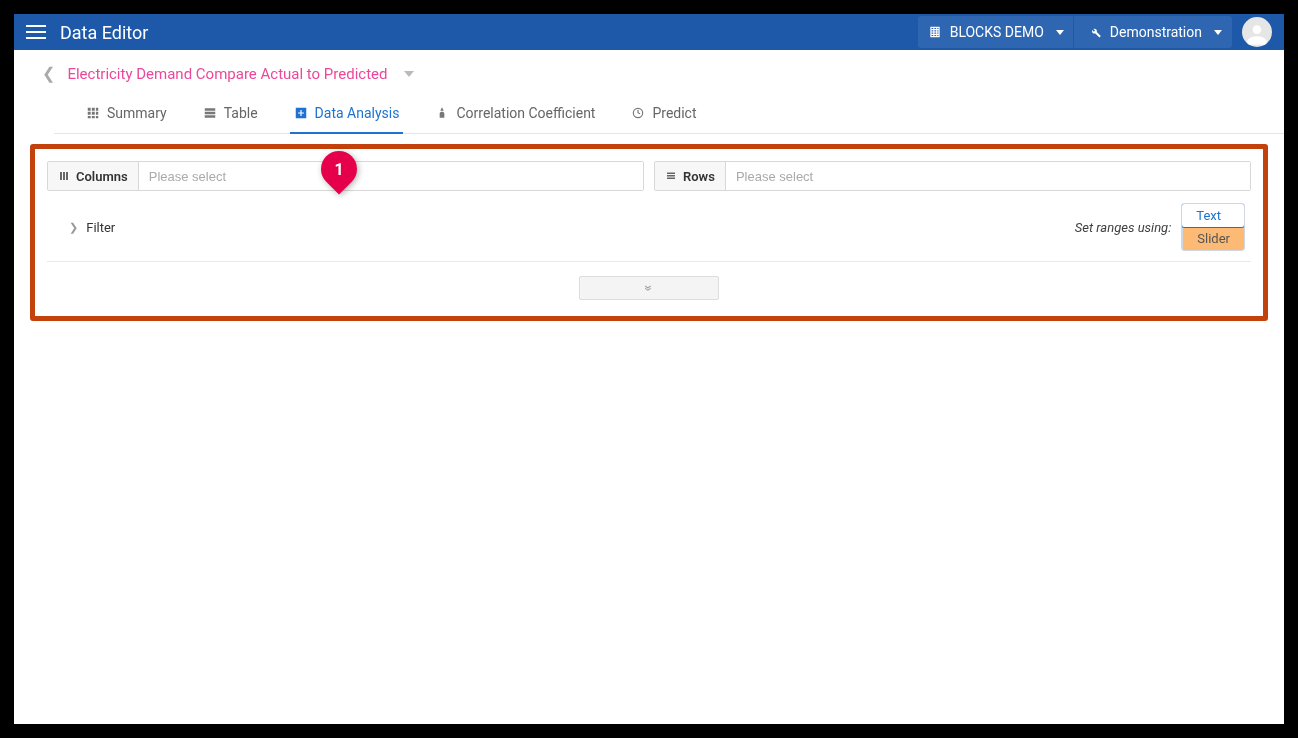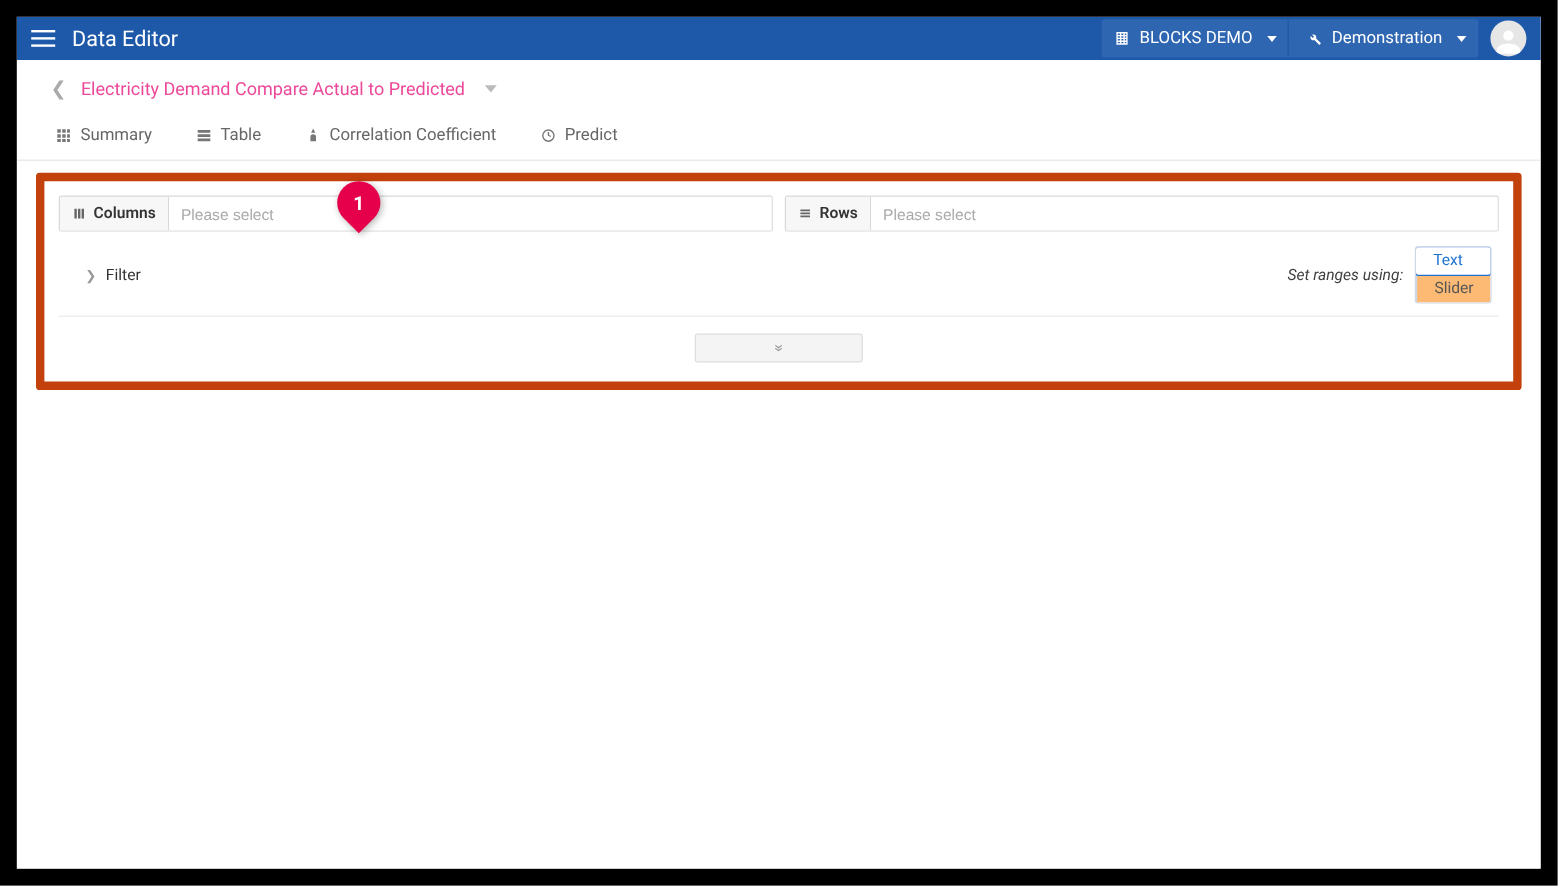--- a/index.html
+++ b/index.html
@@ -139,20 +139,21 @@
 
   
   .tabs {
     display:flex;
     align-items:flex-end;
     gap:28px;
     padding:0 28px;
     border-bottom:1px solid #e5e5e5;
     margin-top:8px;
     position:relative;
+    margin-left:40px;
   }
   .tab {
     display:flex;
     align-items:center;
     gap:7px;
     padding:10px 4px 12px 4px;
     color:#666;
     cursor:pointer;
     font-size:14px;
     position:relative;
@@ -187,21 +188,21 @@
   .marker-wrap {
     position:absolute;
     left:267px;
     top:56px;
     pointer-events:none;
   }
 
   
   .card {
     margin:10px 16px;
-    border:7px solid #c2410c;
+    border:5px solid #c2410c;
     border-radius:3px;
     padding:12px 12px 16px 12px;
   }
   .selector-row {
     display:flex;
     gap:10px;
   }
   .selector {
     flex:1;
     display:flex;
@@ -336,20 +337,26 @@
           <path d="M3 3h5v5H3V3zm7 0h5v5h-5V3zm7 0h4v5h-4V3zM3 10h5v5H3v-5zm7 0h5v5h-5v-5zm7 0h4v5h-4v-5zM3 17h5v4H3v-4zm7 0h5v4h-5v-4zm7 0h4v4h-4v-4z"></path>
         </svg>
       <span>Summary</span>
     </div>
     <div class="tab">
       <svg viewBox="0 0 24 24">
           <path d="M3 4h18v4H3V4zm0 6h18v4H3v-4zm0 6h18v4H3v-4z"></path>
         </svg>
       <span>Table</span>
     </div>
+    <div class="tab active">
+      <svg viewBox="0 0 24 24">
+          <path d="M3 3h18v18H3V3zm8 4v4H7v2h4v4h2v-4h4v-2h-4V7h-2z"></path>
+        </svg>
+      <span>Data Analysis</span>
+    </div>
     <div class="tab">
       <svg viewBox="0 0 24 24">
           <path d="M12 2l3 6h-6l3-6zm0 8c2 0 4 1 4 3v7H8v-7c0-2 2-3 4-3z"></path>
         </svg>
       <span>Correlation Coefficient</span>
     </div>
     <div class="tab">
       <svg viewBox="0 0 24 24">
           <path d="M12 3a9 9 0 100 18 9 9 0 000-18zm0 2a7 7 0 110 14 7 7 0 010-14zm-1 2v5l4 2 .9-1.5L13 11V7h-2z"></path>
         </svg>

